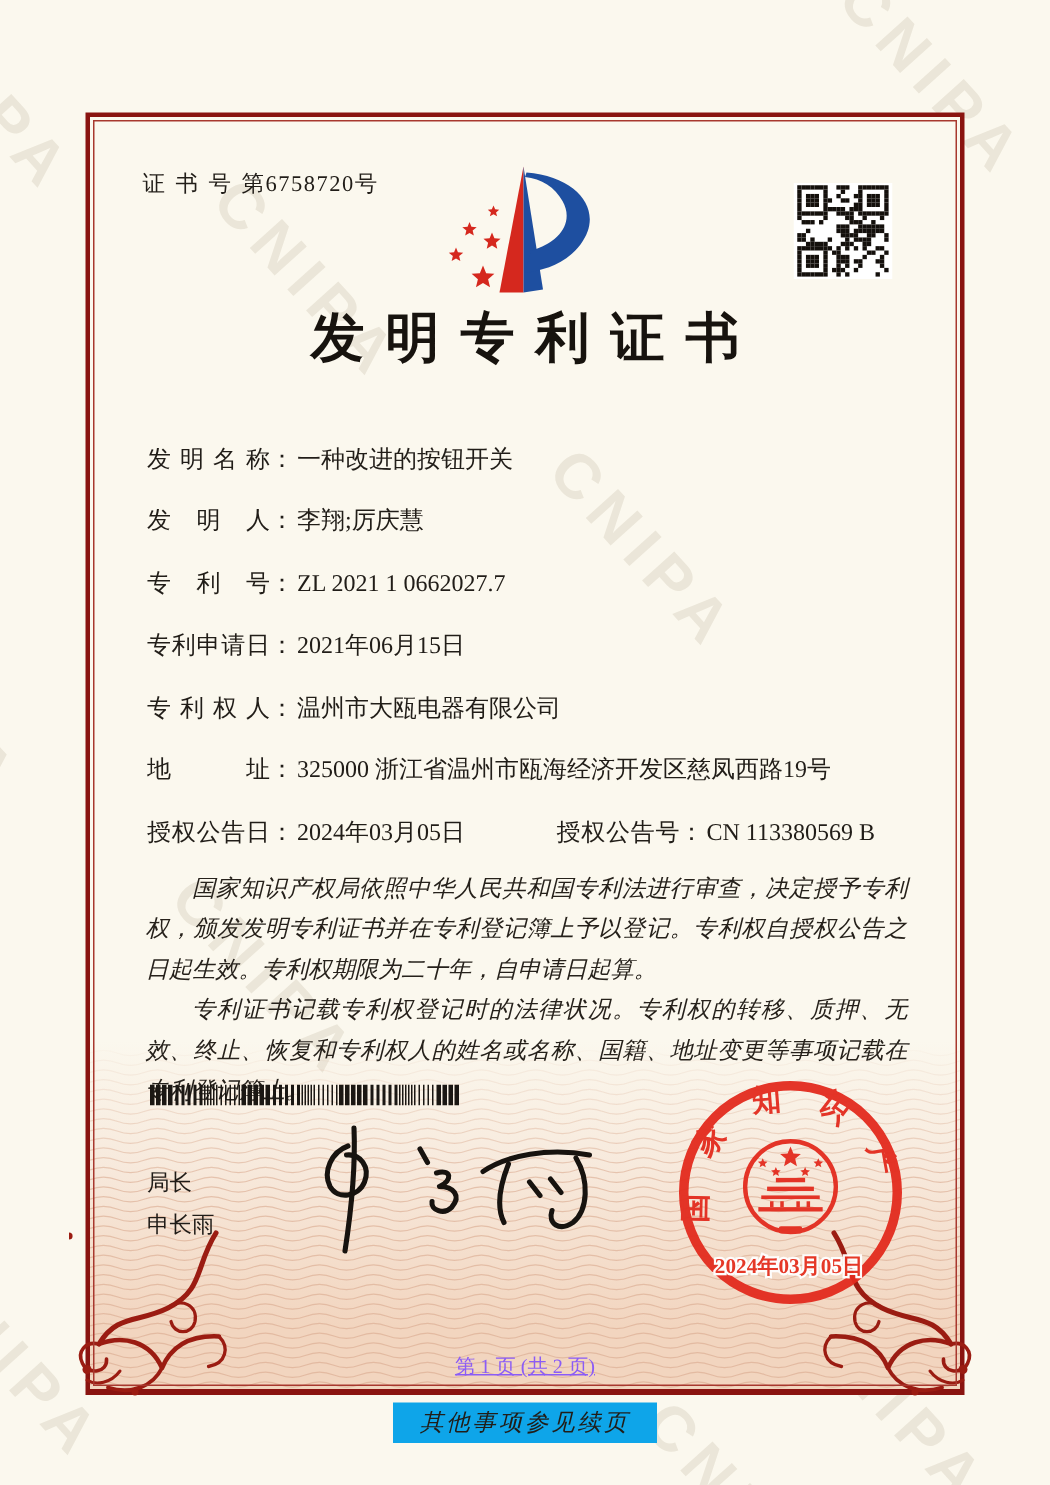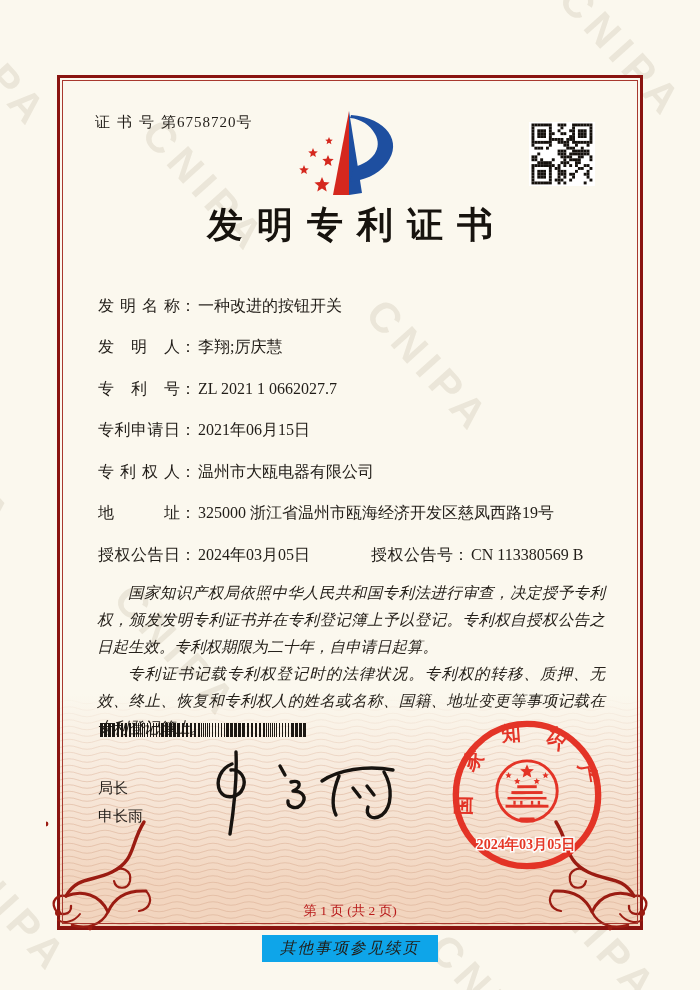--- a/index.html
+++ b/index.html
@@ -69,21 +69,21 @@
 
   
   .barcode{position:absolute;left:100px;top:723px;width:208px;height:14px;}
   .sig-label{position:absolute;left:98px;font-size:15px;
     font-family:Liberation Mono, monospace;color:#201c18;}
   .sig-title{top:779px;}
   .sig-name{top:807px;}
   .signature{position:absolute;left:196px;top:746px;width:215px;height:95px;}
   .seal{position:absolute;left:449px;top:716px;width:156px;height:158px;opacity:.95;}
   .page-ind{position:absolute;left:0;top:902px;width:100%;text-align:center;
-    font-size:13.5px;color:#b91c1c;}
+    font-size:13.5px;color:#8b5cf6;text-decoration:underline;}
   .note{
     position:absolute;left:50%;top:935px;transform:translateX(-50%);
     background:#0ea5e9;padding:3px 18px;font-size:15.5px;font-style:italic;
     color:#211d18;white-space:nowrap;z-index:6;letter-spacing:2px;
   }
 </style>
 </head>
 <body>
 
 <div class="page">

